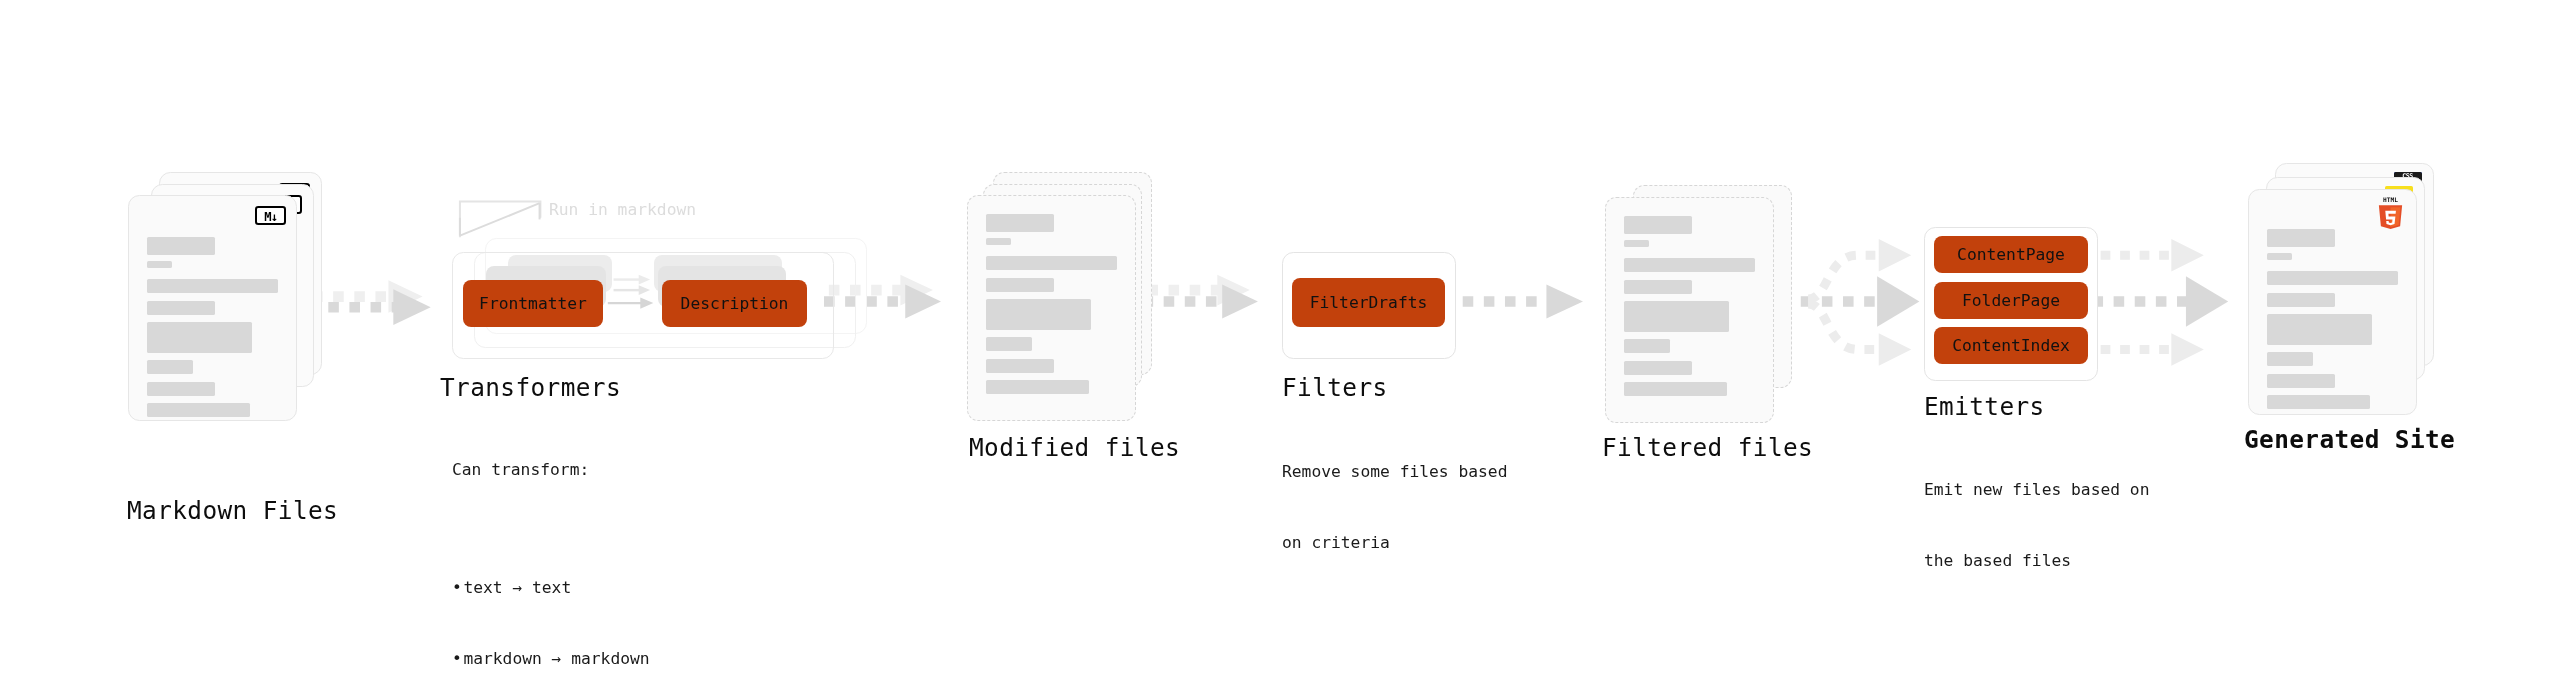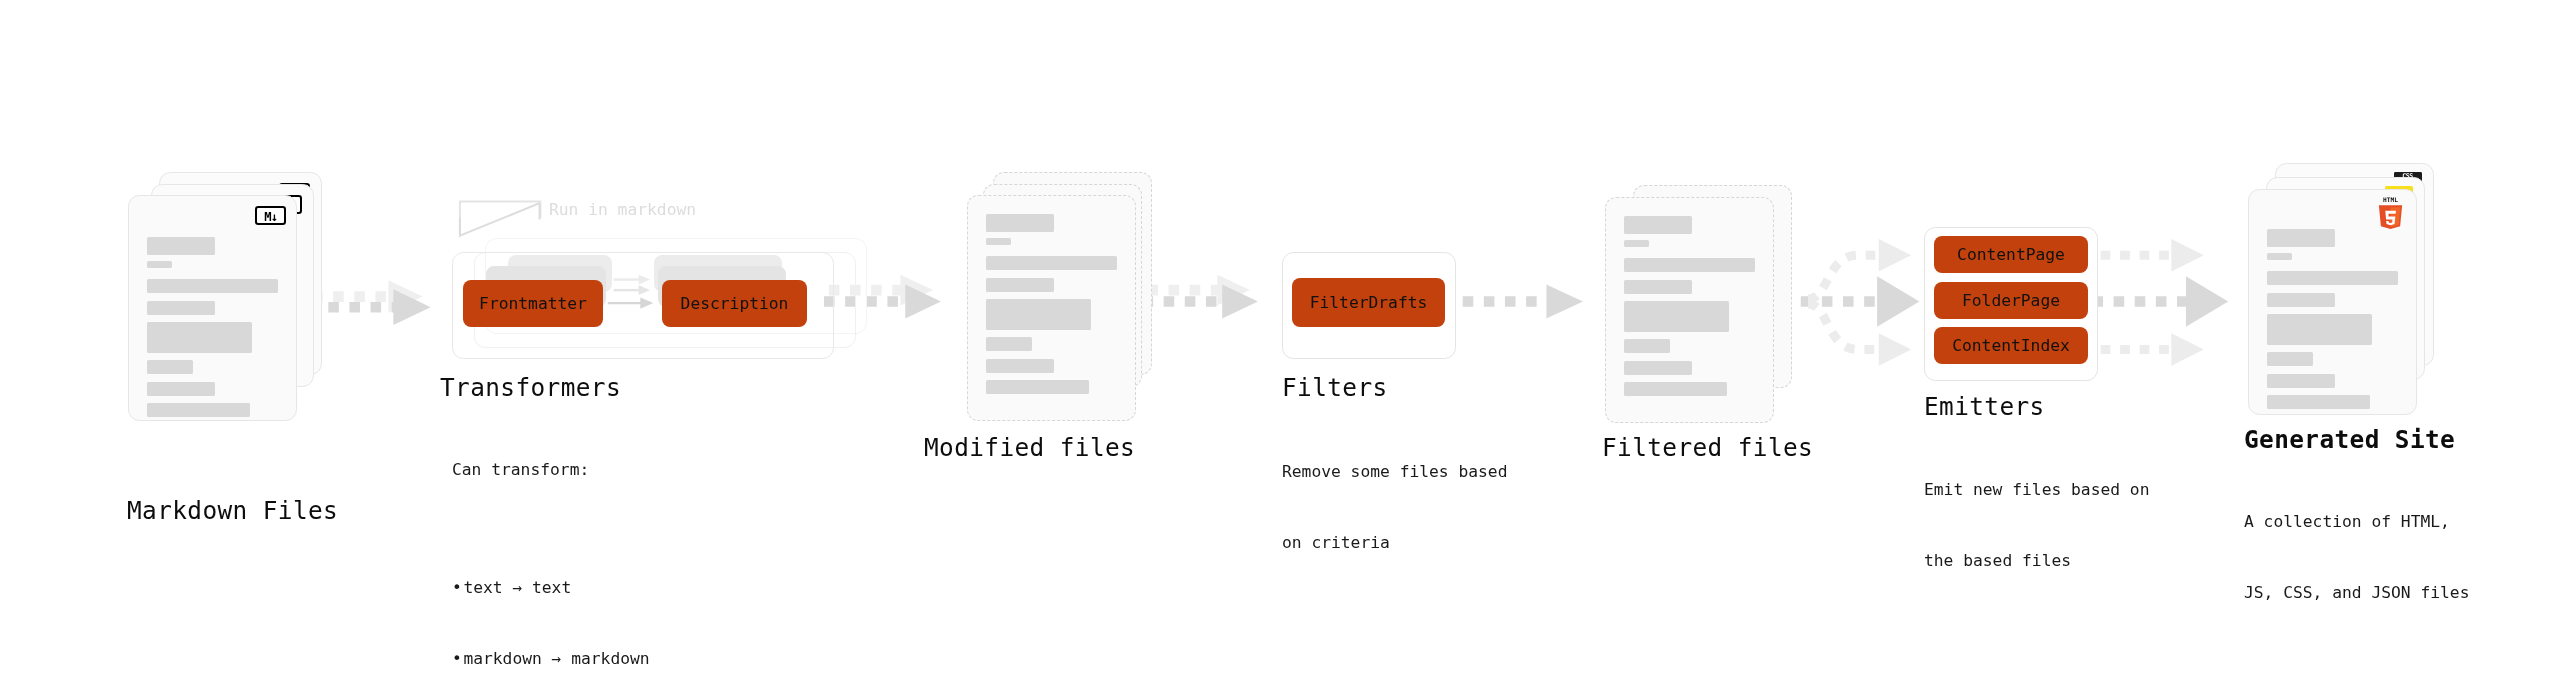--- a/index.html
+++ b/index.html
@@ -313,21 +313,21 @@
         <div class="doc-line h-small" style="width:19%;"></div>
         <div class="doc-line" style="width:100%;"></div>
         <div class="doc-line" style="width:52%;"></div>
         <div class="doc-line h-tall" style="width:80%;"></div>
         <div class="doc-line" style="width:35%;"></div>
         <div class="doc-line" style="width:52%;"></div>
         <div class="doc-line" style="width:79%;"></div>
       </div>
     </div>
   </div>
-  <div class="stage-title" style="left:924px; top:435px;">Modified files</div>
+  <div class="stage-title" style="left:969px; top:435px;">Modified files</div>
 
   <div>
     <div class="group-frame solid" style="left:1282px; top:252px; width:174px; height:107px;"></div>
     <div class="chip" style="left:1292px; top:278px; width:153px; height:49px;">FilterDrafts</div>
   </div>
   <div class="stage-title" style="left:1282px; top:375px;">Filters</div>
   <div class="stage-desc" style="left:1282px; top:413px;">
     <div>Remove some files based</div>
     <div>on criteria</div>
   </div>
@@ -388,19 +388,15 @@
         <div class="doc-line" style="width:100%;"></div>
         <div class="doc-line" style="width:52%;"></div>
         <div class="doc-line h-tall" style="width:80%;"></div>
         <div class="doc-line" style="width:35%;"></div>
         <div class="doc-line" style="width:52%;"></div>
         <div class="doc-line" style="width:79%;"></div>
       </div>
     </div>
   </div>
   <div class="stage-title" style="left:2244px; top:427px;font-weight:bold;">Generated Site</div>
-  <div class="stage-desc" style="left:2244px; top:463px;">
-    <div>A collection of HTML,</div>
-    <div>JS, CSS, and JSON files</div>
-  </div>
 
 </div>
 
 
 </body></html>

